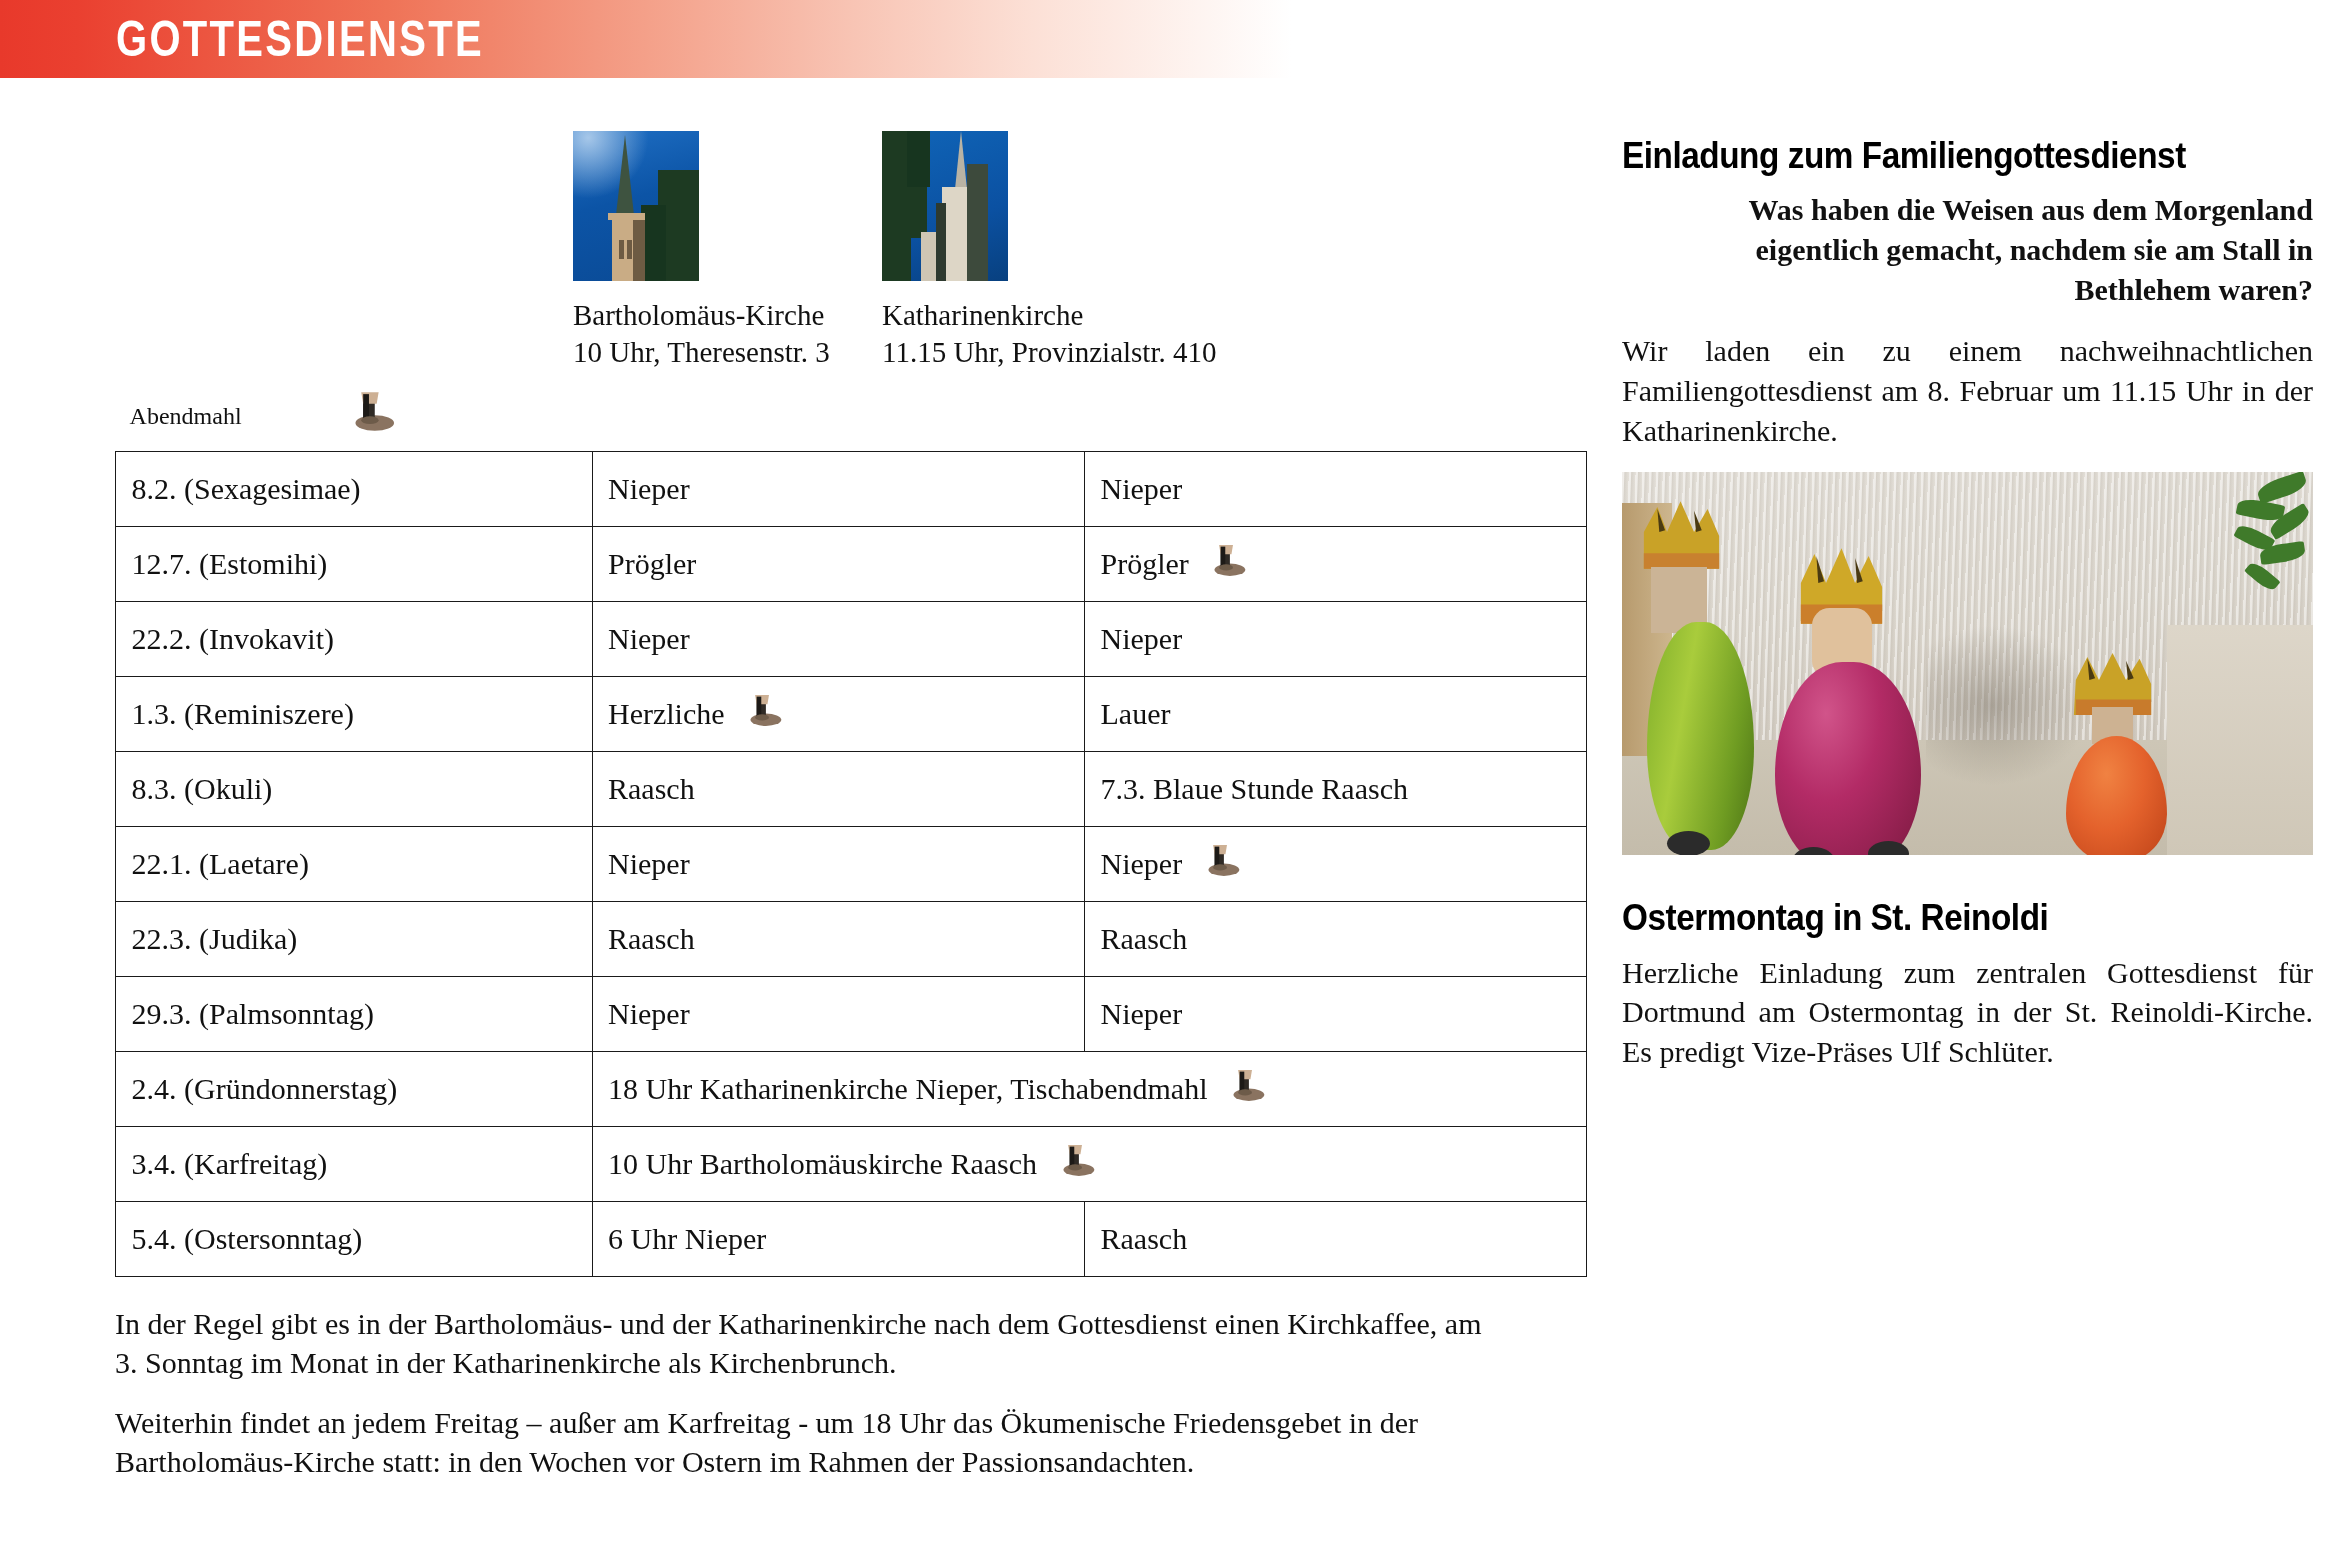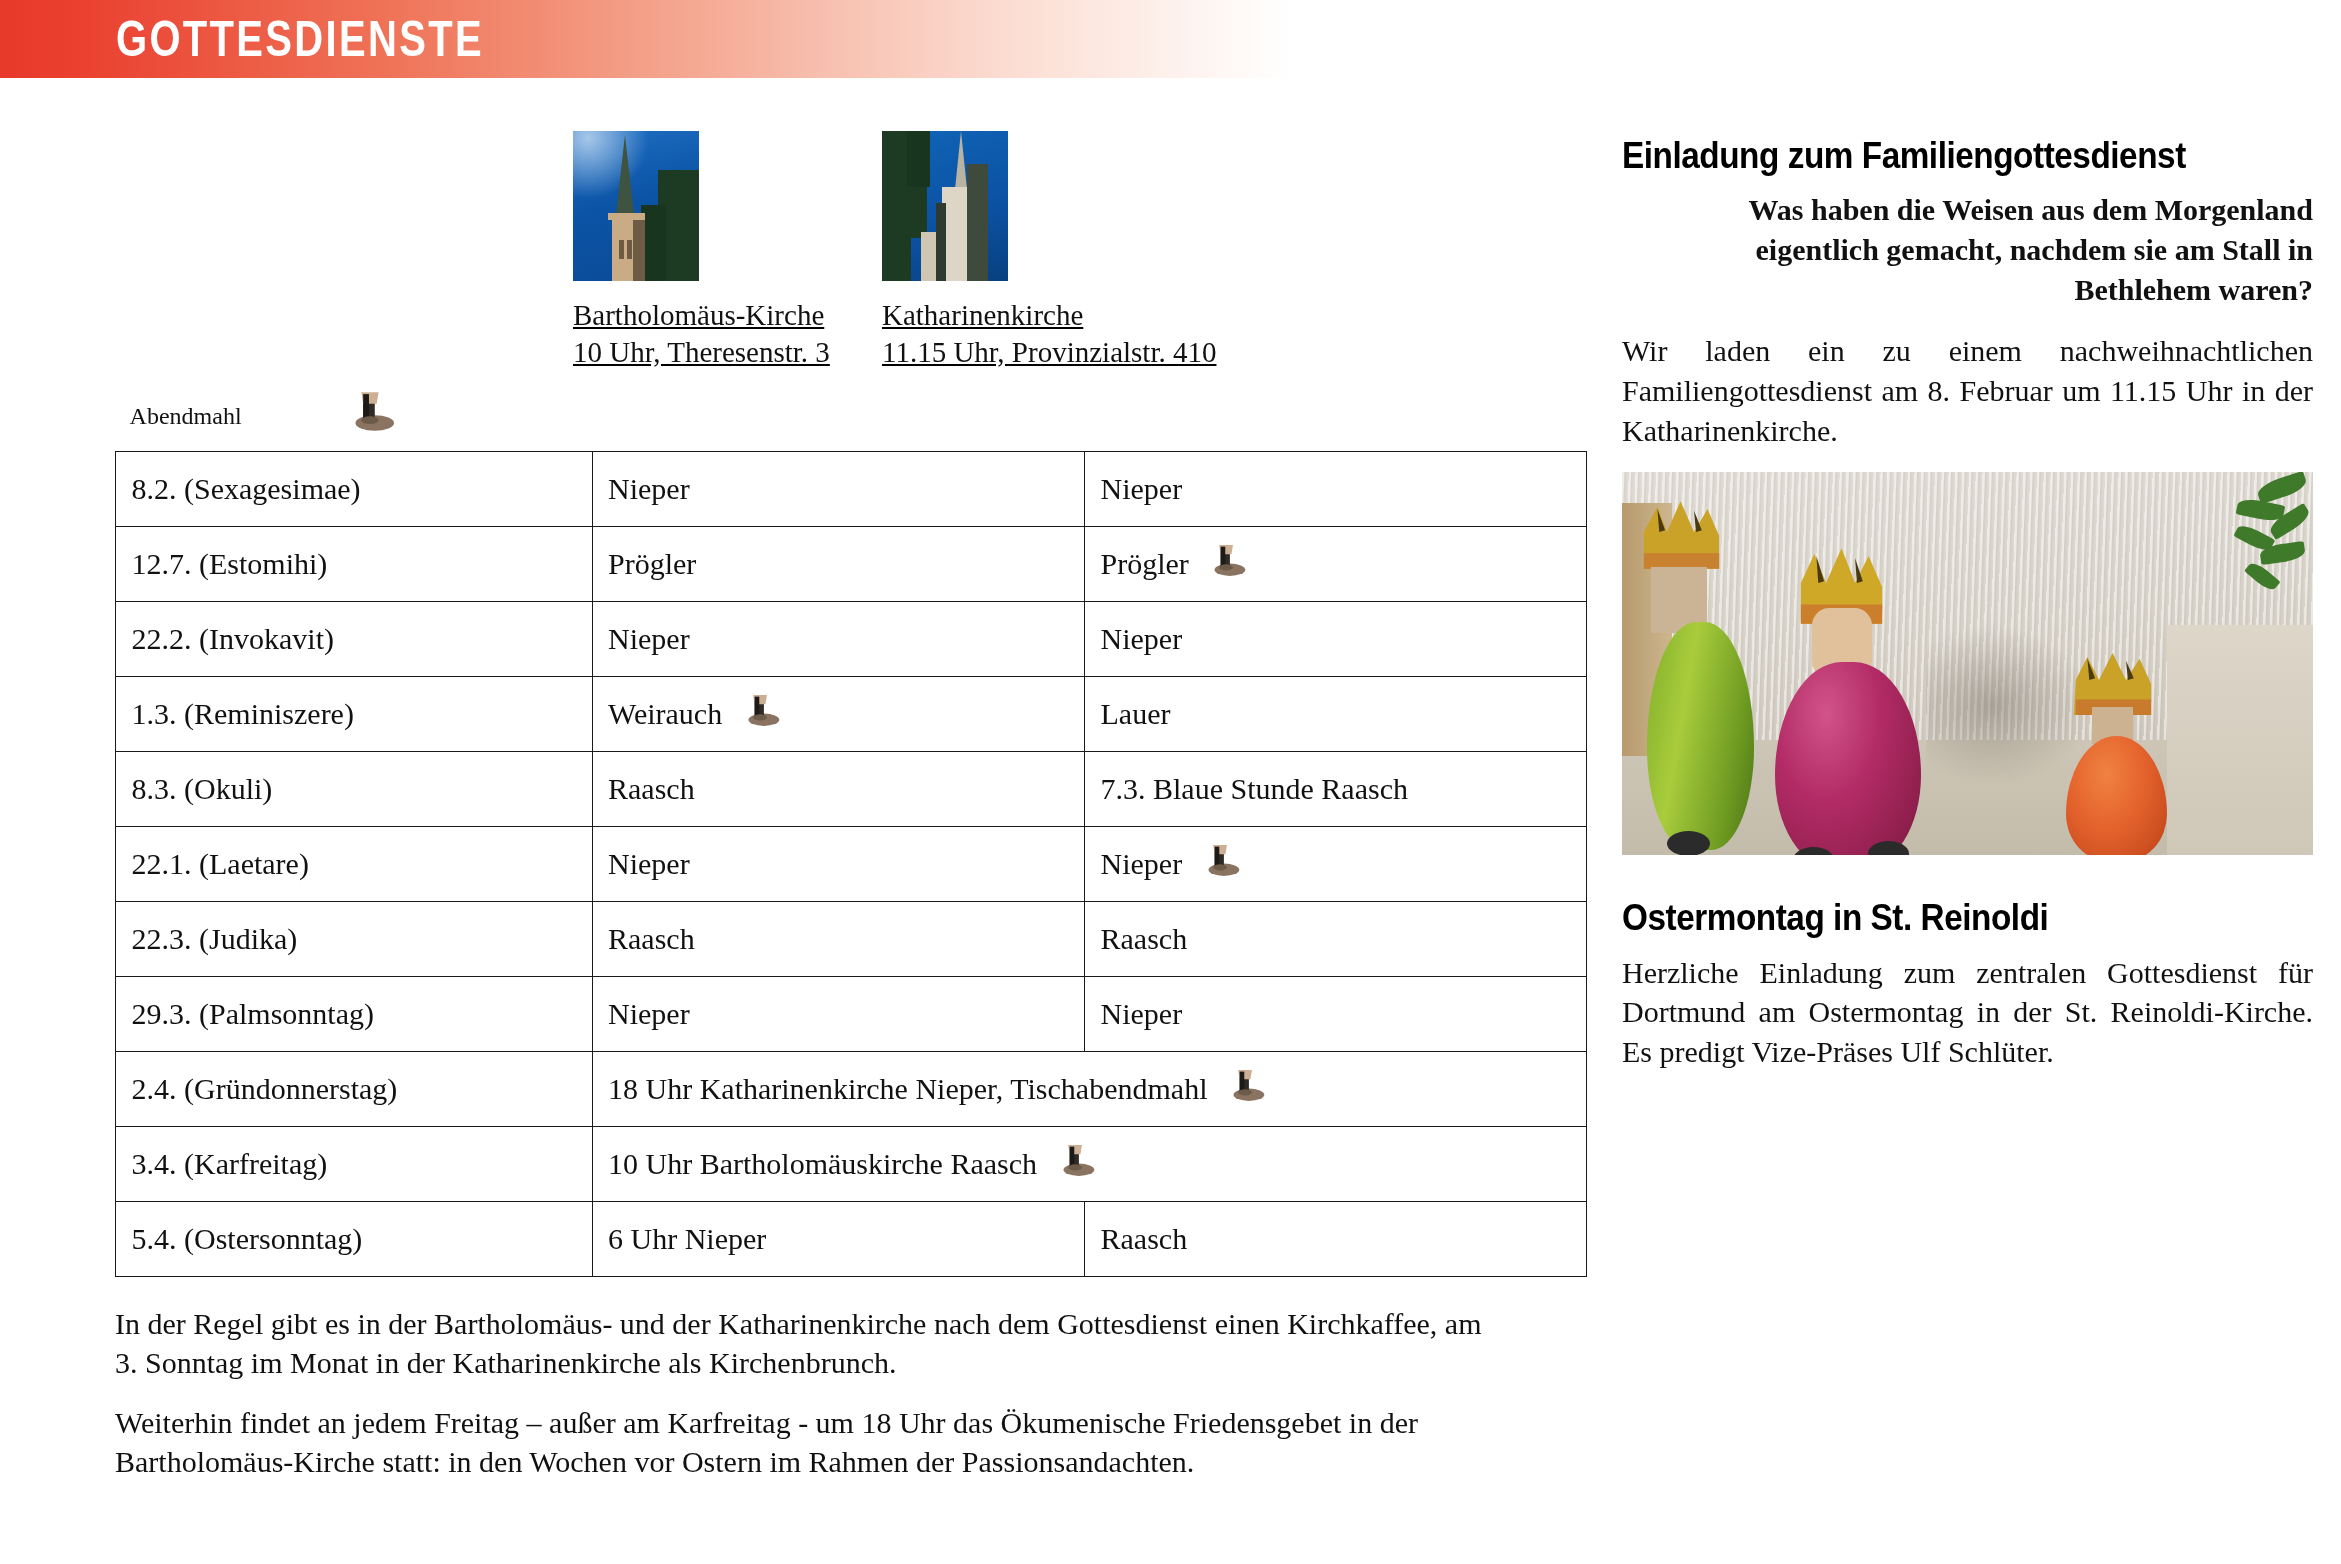--- a/index.html
+++ b/index.html
@@ -66,21 +66,20 @@
     top: 257px;
   }
 
   
   .chalice { display: inline-block; vertical-align: middle; }
 
   .church-block {
     position: absolute;
     top: 0;
     width: 417px;
-    text-decoration: underline;
   }
   .church-block.b1 { left: 458px; }
   .church-block.b2 { left: 767px; }
 
   .church-photo {
     width: 126px;
     height: 150px;
     position: relative;
     overflow: hidden;
     background: #0a58a8;
@@ -329,21 +328,21 @@
           </td>
         </tr>
         <tr>
           <td class="c-date">
             <div class="cellwrap">
               <span>1.3. (Reminiszere)</span>
             </div>
           </td>
           <td class="c-b">
             <div class="cellwrap">
-              <span>Weirauch</span>
+              <span>Herzliche</span>
               <span><svg width="45" height="37" viewBox="0 0 58 48" aria-hidden="true">
                   <ellipse cx="36" cy="36" rx="20" ry="8" fill="#8a7360"></ellipse>
                   <rect x="24" y="6" width="12" height="26" rx="2" fill="#2f2a25"></rect>
                   <path d="M22 4 h18 l-2 12 h-14 z" fill="#cdb094"></path>
                   <path d="M24 6 h6 v26 h-6 z" fill="#1d1a17"></path>
                   <ellipse cx="31" cy="33" rx="9" ry="4" fill="#6d5b49"></ellipse>
                 </svg></span>
             </div>
           </td>
           <td class="c-k">

